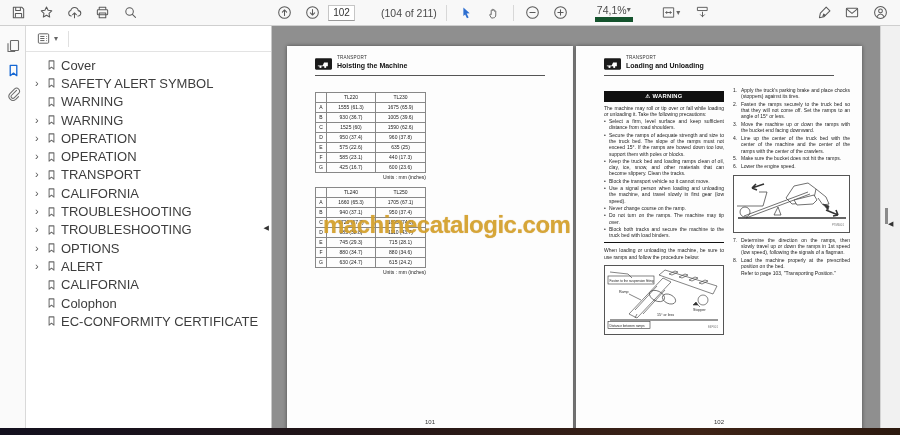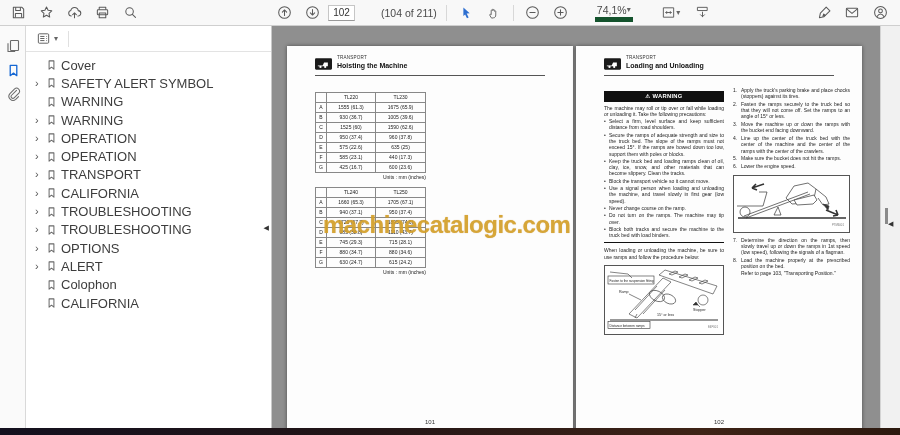--- a/index.html
+++ b/index.html
@@ -356,33 +356,42 @@
         <span class="bm-label">ALERT</span>
       </div>
 
       <div class="bm-row">
         <span class="bm-chev" style="visibility: hidden;">›</span>
         <span class="bm-ic">
           <svg width="11" height="12" viewBox="0 0 16 16" fill="none" stroke="currentColor" stroke-width="1.5" stroke-linejoin="round">
             <path d="M4.5 2h7v12L8 11.2 4.5 14z"></path>
           </svg>
         </span>
+        <span class="bm-label">CALIFORNIA</span>
+      </div>
+
+      <div class="bm-row">
+        <span class="bm-chev" style="visibility: hidden;">›</span>
+        <span class="bm-ic">
+          <svg width="11" height="12" viewBox="0 0 16 16" fill="none" stroke="currentColor" stroke-width="1.5" stroke-linejoin="round">
+            <path d="M4.5 2h7v12L8 11.2 4.5 14z"></path>
+          </svg>
+        </span>
         <span class="bm-label">Colophon</span>
       </div>
 
       <div class="bm-row">
         <span class="bm-chev" style="visibility: hidden;">›</span>
         <span class="bm-ic">
           <svg width="11" height="12" viewBox="0 0 16 16" fill="none" stroke="currentColor" stroke-width="1.5" stroke-linejoin="round">
             <path d="M4.5 2h7v12L8 11.2 4.5 14z"></path>
           </svg>
         </span>
-        <span class="bm-label">CALIFORNIA</span>
-      </div>
-
+        <span class="bm-label">EC-CONFORMITY CERTIFICATE</span>
+      </div>
     </div>
   <span class="bm-collapse">◀</span>
 </div>
 
 <div class="doc">
 
   <div class="page page-l">
     <span class="ph-icon"><svg width="17" height="12" viewBox="0 0 18 12">
           <rect width="18" height="12" rx="1.2" fill="#1a1a1a"></rect>
           <path d="M3 7.6h5.2L9.6 4.5h4v3.8H3z" fill="#fff"></path>

